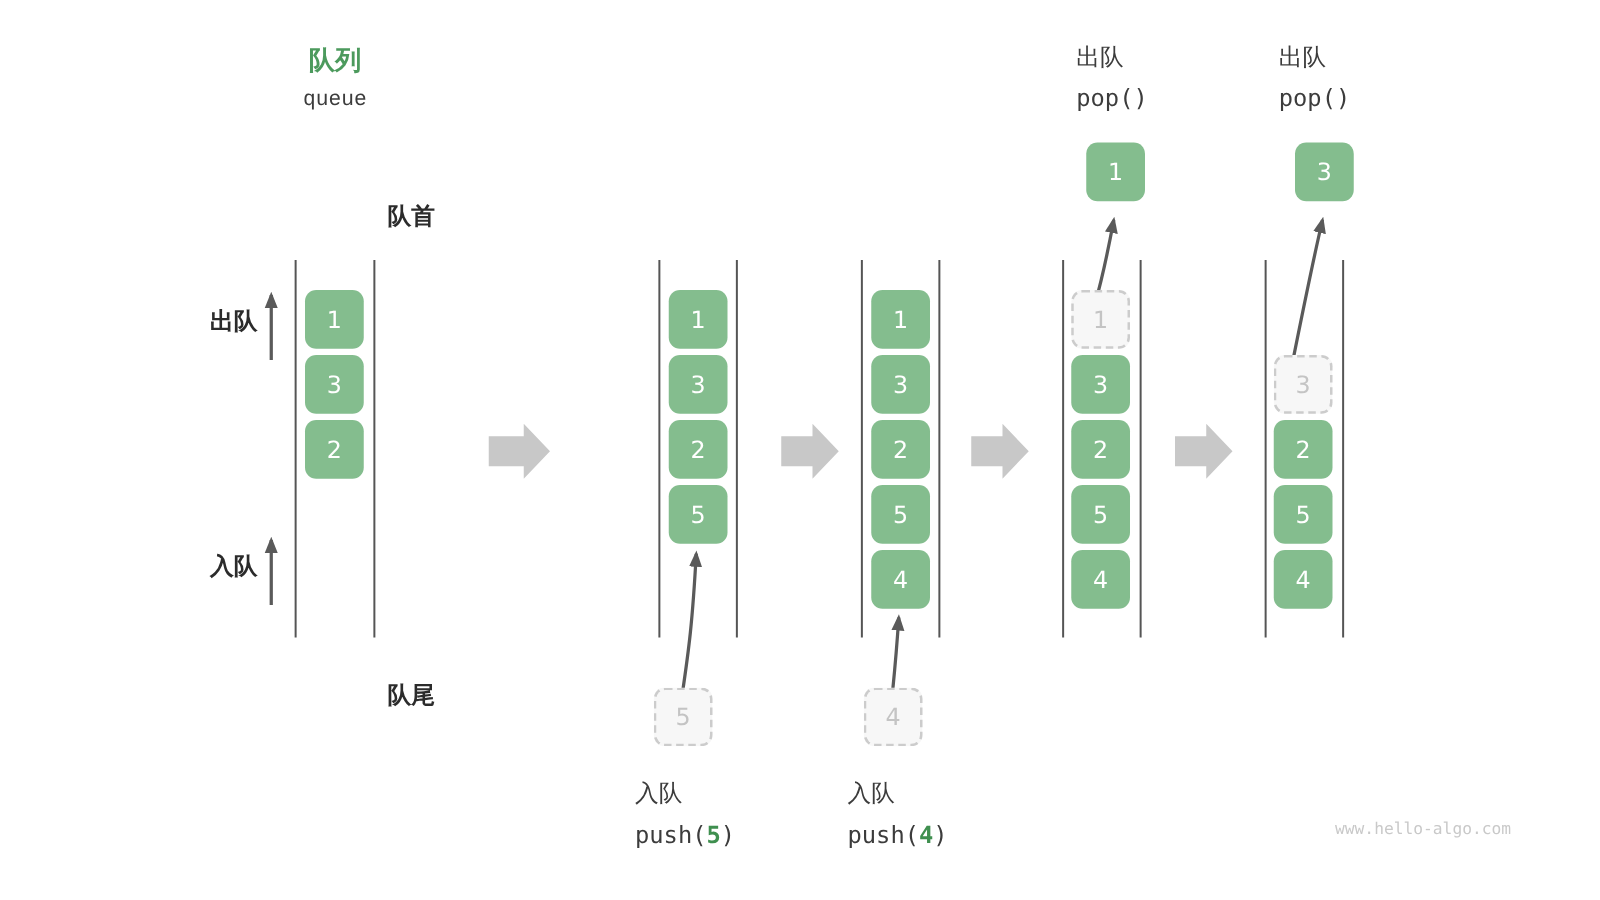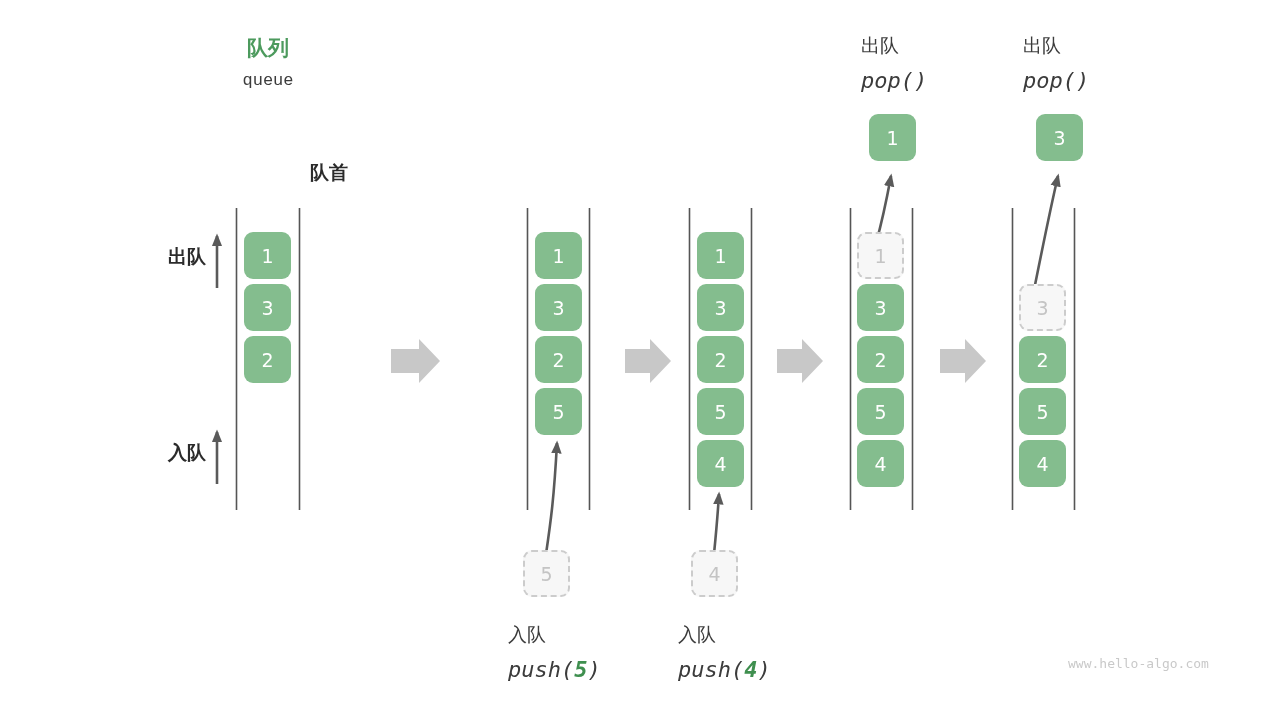--- a/index.html
+++ b/index.html
@@ -55,25 +55,24 @@
     white-space: nowrap;
   }
   .op-cn {
     font-size: 19px;
     color: #3c3c3c;
     text-align: center;
     white-space: nowrap;
   }
   .op-code {
     font-family: "DejaVu Sans Mono", "Liberation Mono", monospace;
-    font-size: 22px;
-    color: #3c3c3c;
-    text-align: center;
-    white-space: nowrap;
-    font-style: italic;
+    font-size: 19px;
+    color: #3c3c3c;
+    text-align: center;
+    white-space: nowrap;
   }
   .op-code .arg { color: #3f8f4f; font-weight: bold; }
 
   .watermark {
     font-family: "DejaVu Sans Mono", "Liberation Mono", monospace;
     font-size: 13px;
     color: #c9c9c9;
     white-space: nowrap;
   }
 
@@ -179,20 +178,21 @@
     </g>
     <g fill="#c8c8c8">
       <path d="M 940 349 L 965 349 L 965 339 L 986 361 L 965 383 L 965 373 L 940 373 Z"></path>
     </g>
   </svg>
 
   <div class="abs title-cn" style="left:188px; top:34px; width:160px;">队列</div>
   <div class="abs title-en" style="left:188px; top:71px; width:160px;">queue</div>
 
   <div class="abs end-label" style="left:188px; top:160px; width:160px;">队首</div>
+  <div class="abs end-label" style="left:188px; top:543px; width:160px;">队尾</div>
 
   <div class="abs side-label" style="left:140px; top:244px; width:66px;">出队</div>
   <div class="abs side-label" style="left:140px; top:440px; width:66px;">入队</div>
 
   <div class="cell" style="left:244px; top:232px;">1</div>
   <div class="cell" style="left:244px; top:284px;">3</div>
   <div class="cell" style="left:244px; top:336px;">2</div>
 
   <div class="cell" style="left:535px; top:232px;">1</div>
   <div class="cell" style="left:535px; top:284px;">3</div>

